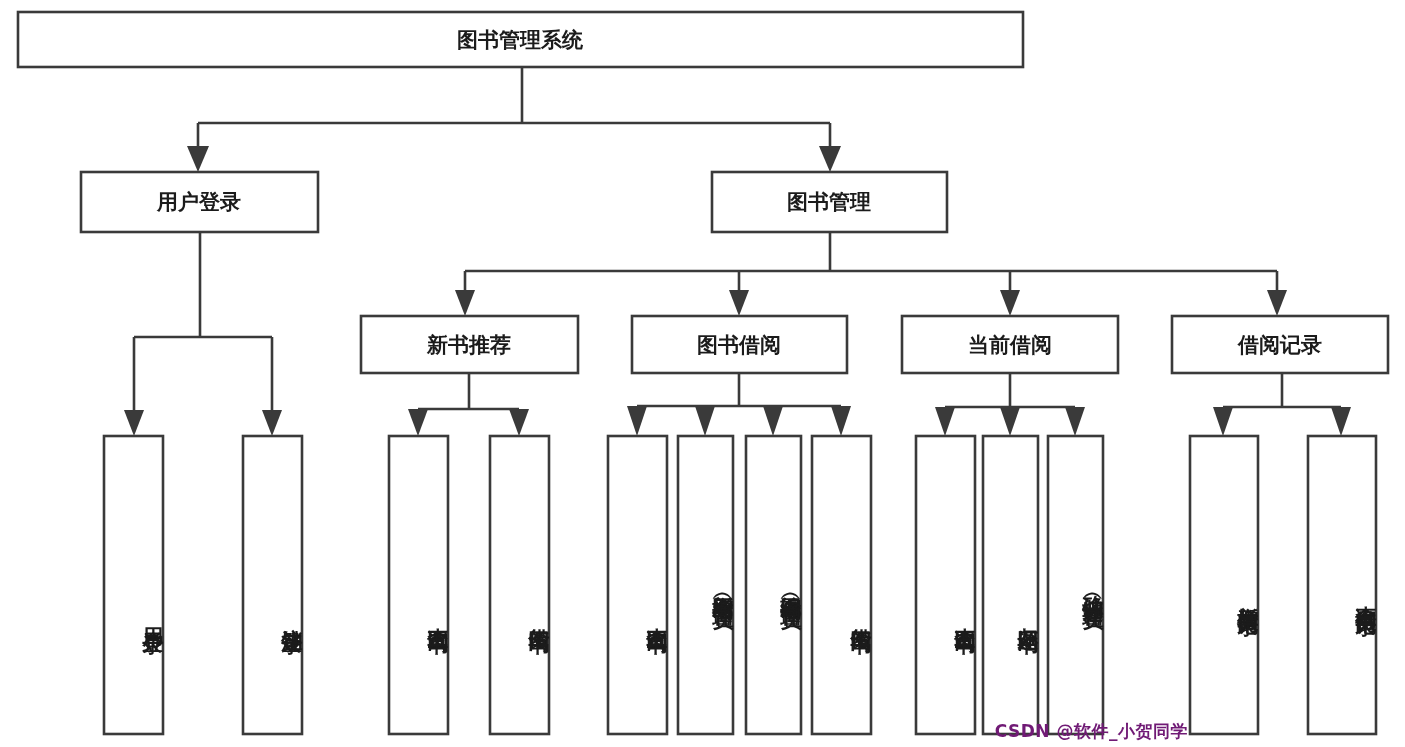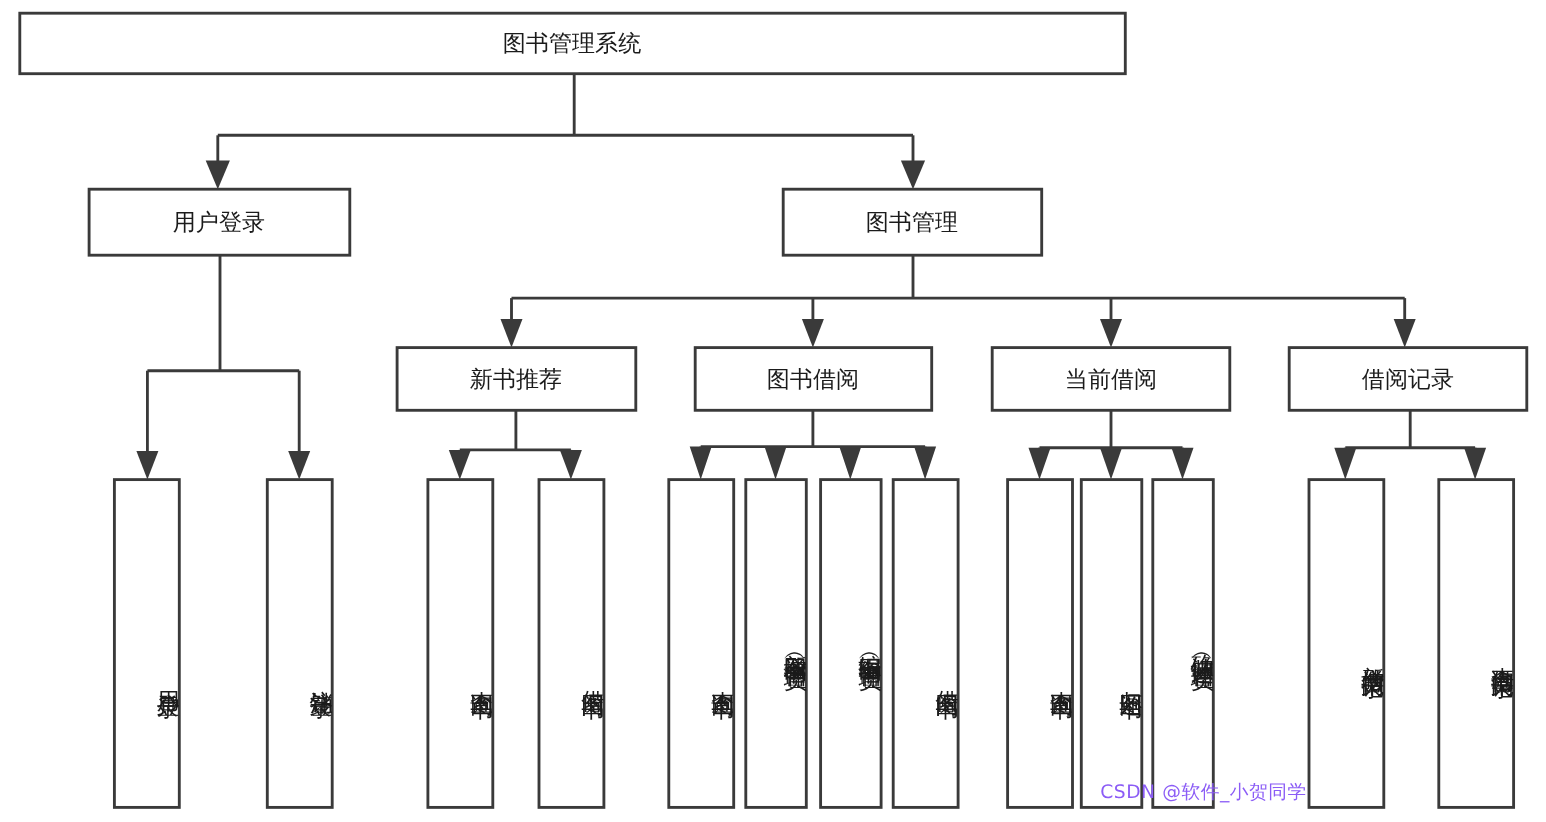--- a/index.html
+++ b/index.html
@@ -11,20 +11,21 @@
     width: 1405px;
     height: 747px;
     font-family: "DejaVu Sans", "Liberation Sans", sans-serif;
     overflow: hidden;
   }
   #diagram-root {
     position: relative;
     width: 1196px;
     height: 747px;
     background: #ffffff;
+    font-weight: bold;
   }
   svg#tree-svg {
     position: absolute;
     left: 0;
     top: 0;
     width: 1405px;
     height: 747px;
     display: block;
   }
   .node-box {
@@ -60,24 +61,24 @@
     letter-spacing: 2px;
     display: flex;
     align-items: flex-start;
     justify-content: center;
     white-space: nowrap;
     pointer-events: none;
   }
   .watermark {
     position: absolute;
     right: 8px;
-    bottom: 16px;
+    bottom: 4px;
     font-family: "DejaVu Sans", "Liberation Sans", sans-serif;
     font-size: 17px;
-    color: #8b5cf6;
+    color: #701a75;
     white-space: nowrap;
     letter-spacing: 0.5px;
     margin-left: 36px;
   }
 </style>
 </head>
 <body>
 
 <div id="diagram-root">
 

